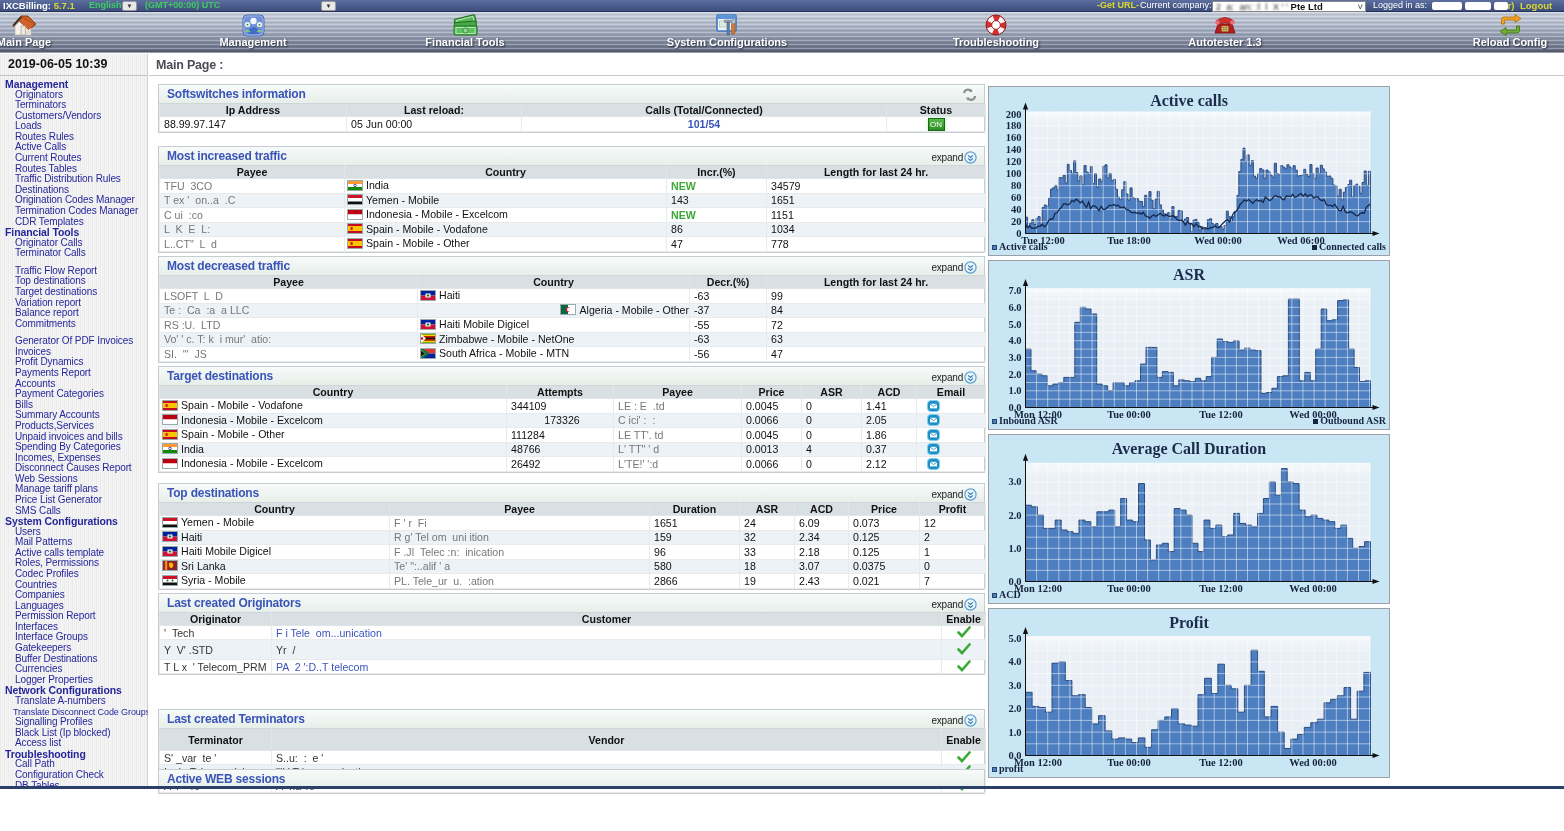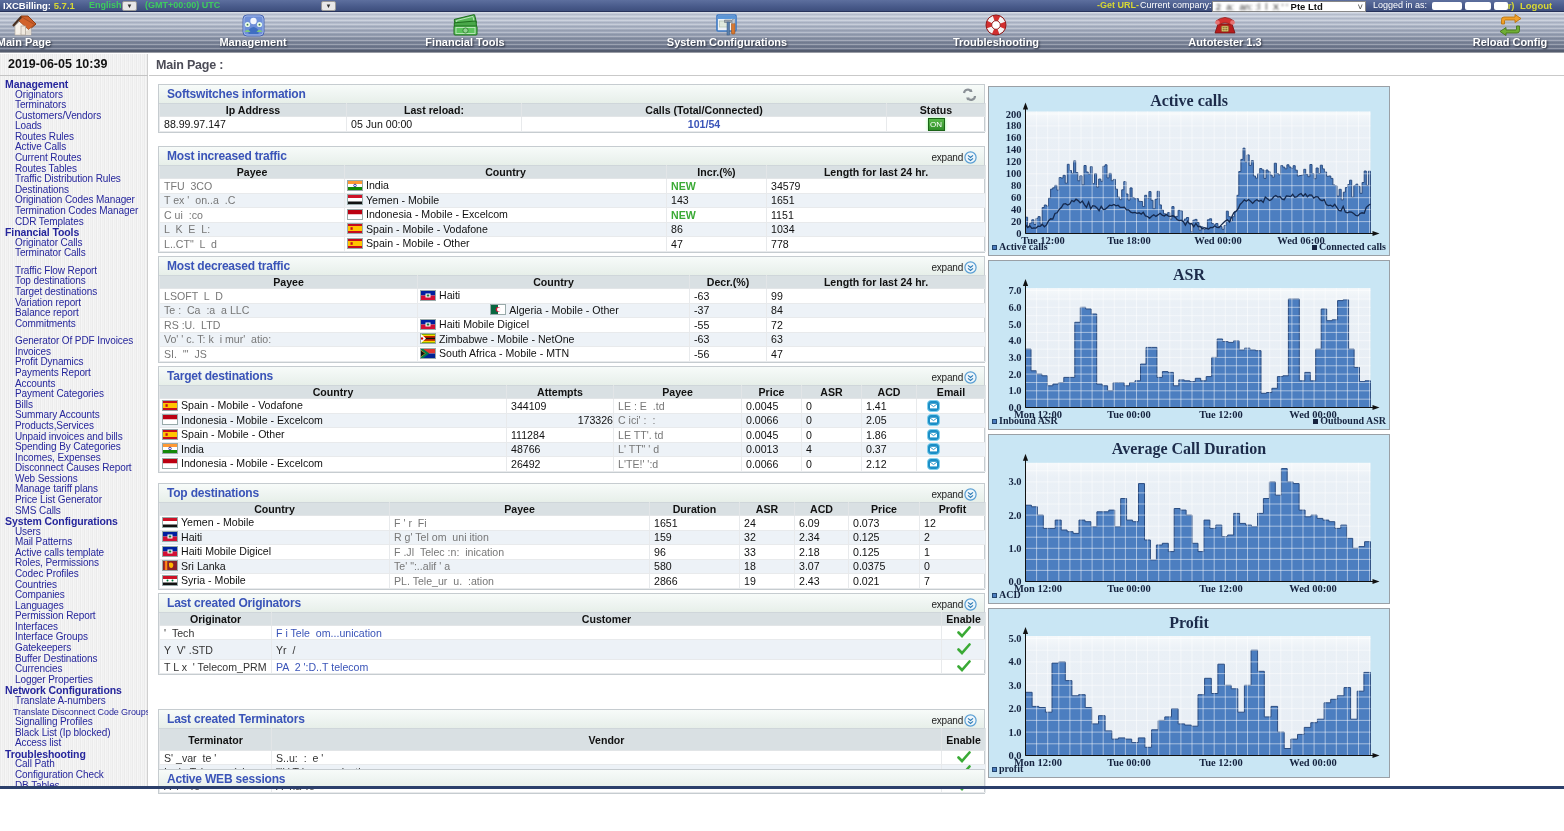--- a/index.html
+++ b/index.html
@@ -395,21 +395,21 @@
                 <rect x="6.7" y="4.5" width="2.6" height="2" fill="#1a7a3a"></rect>
                 <rect x="0.5" y="0.5" width="15" height="10" fill="none" stroke="#9aa" stroke-width="1"></rect>
               </svg>
               <span>Haiti</span>
             </span></td>
           <td style="text-align:left"><span class="pl">-63</span></td>
           <td style="text-align:left"><span class="pl">99</span></td>
         </tr>
         <tr class="alt" style="height:12.55px">
           <td style="text-align:left"><span class="pl"><span style="filter:blur(0.7px);color:#777">Te : &nbsp;Ca &nbsp;:a &nbsp;a LLC</span></span></td>
-          <td style="text-align:center"><span class="fc">
+          <td style="text-align:right"><span class="fc">
               <svg class="flag" width="16" height="11" viewBox="0 0 16 11">
                 <rect width="8" height="11" fill="#0a6640"></rect>
                 <rect x="8" width="8" height="11" fill="#fff"></rect>
                 <circle cx="8" cy="5.5" r="2.4" fill="#d21034"></circle>
                 <circle cx="9" cy="5.5" r="2" fill="#fff"></circle>
                 <circle cx="8.6" cy="5.5" r="1.7" fill="#0a6640" opacity="0"></circle>
                 <rect x="0.5" y="0.5" width="15" height="10" fill="none" stroke="#9aa" stroke-width="1"></rect>
               </svg>
               <span>Algeria - Mobile - Other</span>
             </span></td>
@@ -523,21 +523,21 @@
         </tr>
         <tr class="alt" style="height:14.20px">
           <td style="text-align:left"><span class="fc">
               <svg class="flag" width="16" height="11" viewBox="0 0 16 11">
                 <rect width="16" height="5.5" fill="#b01"></rect>
                 <rect y="5.5" width="16" height="5.5" fill="#fff"></rect>
                 <rect x="0.5" y="0.5" width="15" height="10" fill="none" stroke="#9aa" stroke-width="1"></rect>
               </svg>
               <span>Indonesia - Mobile - Excelcom</span>
             </span></td>
-          <td style="text-align:right"><span class="pl">173326</span></td>
+          <td style="text-align:center"><span class="pl">173326</span></td>
           <td style="text-align:left"><span class="pl"><span style="filter:blur(0.7px);color:#777">C ici' : &nbsp;:</span></span></td>
           <td style="text-align:left"><span class="pl">0.0066</span></td>
           <td style="text-align:left"><span class="pl">0</span></td>
           <td style="text-align:left"><span class="pl">2.05</span></td>
           <td style="text-align:left"><span style="padding-left:10px"><svg width="13" height="12" viewBox="0 0 13 12" style="vertical-align:-2px">
                 <rect x="0.5" y="0.5" width="12" height="11" rx="3.5" fill="#1b8ec6" stroke="#7fd0ee" stroke-width="1"></rect>
                 <rect x="3" y="3.8" width="7" height="4.6" fill="#fff"></rect>
                 <path d="M3 4 L6.5 6.6 L10 4" stroke="#1b8ec6" stroke-width="0.9" fill="none"></path>
               </svg></span></td>
         </tr>

